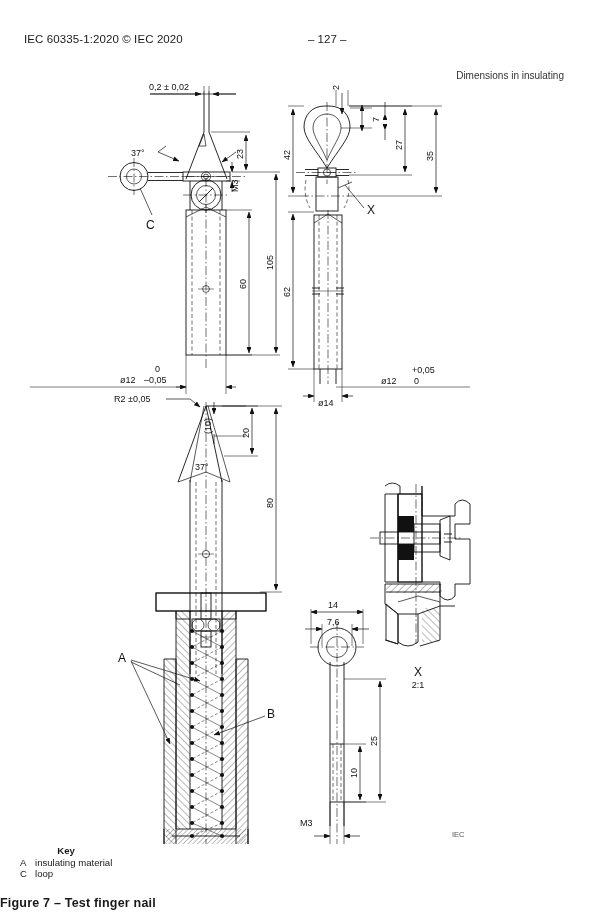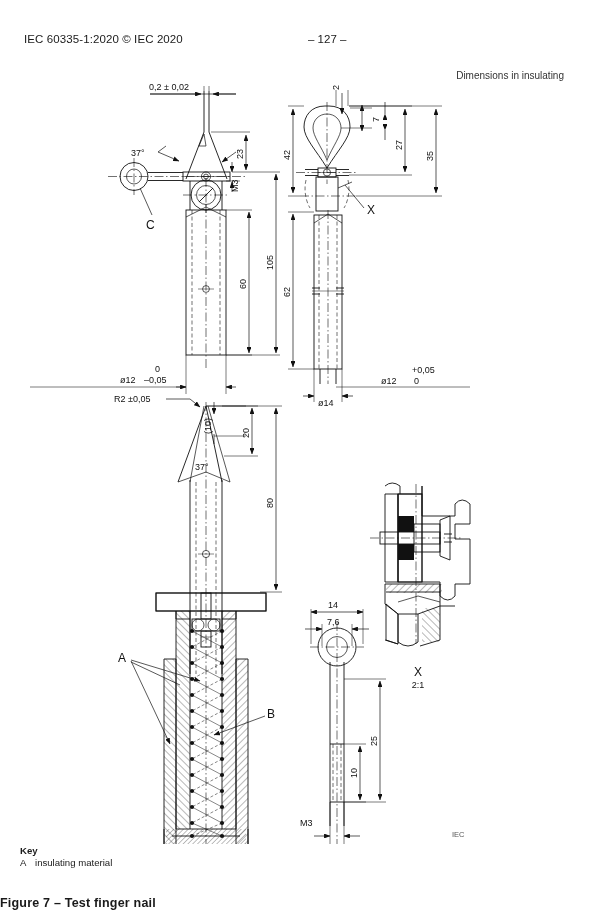--- a/index.html
+++ b/index.html
@@ -4,21 +4,21 @@
 <style>
   html,body{margin:0;padding:0;background:#fff;}
   body{width:600px;height:919px;position:relative;
        font-family:"Liberation Sans","DejaVu Sans",sans-serif;color:#1a1a1a;}
   .page{position:absolute;inset:0;width:596px;height:919px;overflow:hidden;}
   .hdr{position:absolute;top:33px;left:24px;font-size:11.5px;letter-spacing:.1px;}
   .pageno{position:absolute;top:33px;left:260px;font-size:11.5px;margin-left:48px;}
   .dims{position:absolute;top:70px;right:32px;font-size:10px;color:#333;}
   .figsvg{position:absolute;top:84px;left:0;}
   .keyblock{position:absolute;left:20px;top:845px;font-size:9.6px;line-height:11.6px;}
-  .keyblock .kt{font-weight:bold;font-size:9.6px;}
+  .keyblock .kt{font-weight:bold;font-size:9.6px;text-align:center;}
   .keyrow{white-space:nowrap;}
   .keyrow .kl{display:inline-block;width:15px;}
   .figcap{position:absolute;top:896px;left:0;width:600px;text-align:left;
           font-size:12.5px;font-weight:bold;letter-spacing:.2px;}
   .iecmark{position:absolute;left:452px;top:830px;font-size:7.5px;color:#555;}
   text{font-family:"Liberation Sans","DejaVu Sans",sans-serif;fill:#111;}
   .d{font-size:9px;}
   .lbl{font-size:12px;}
   .ln{stroke:#111;fill:none;stroke-width:.9;}
   .thin{stroke:#111;fill:none;stroke-width:.7;}
@@ -402,17 +402,20 @@
 
   </svg>
 
   <div class="iecmark">IEC</div>
 
   <div class="keyblock">
     <div class="kt">Key</div>
     <div class="keyrow">
       <span class="kl">A</span><span>insulating material</span>
     </div>
+    <div class="keyrow">
+      <span class="kl">C</span><span>loop</span>
+    </div>
   </div>
 
   <div class="figcap">Figure 7 – Test finger nail</div>
 
 </div>
 
 </body></html>

